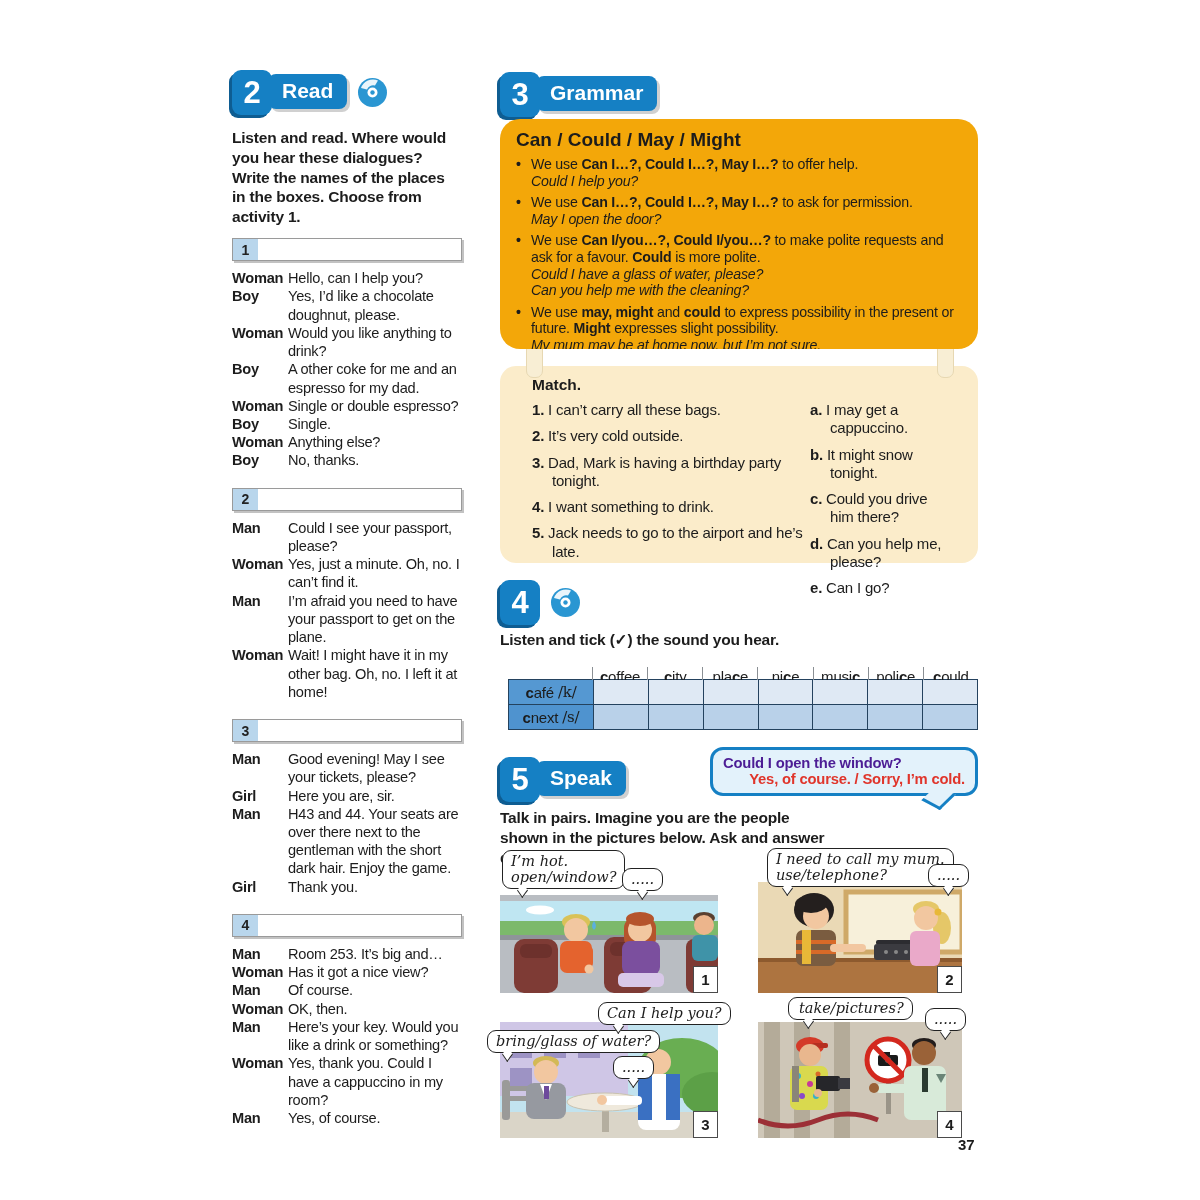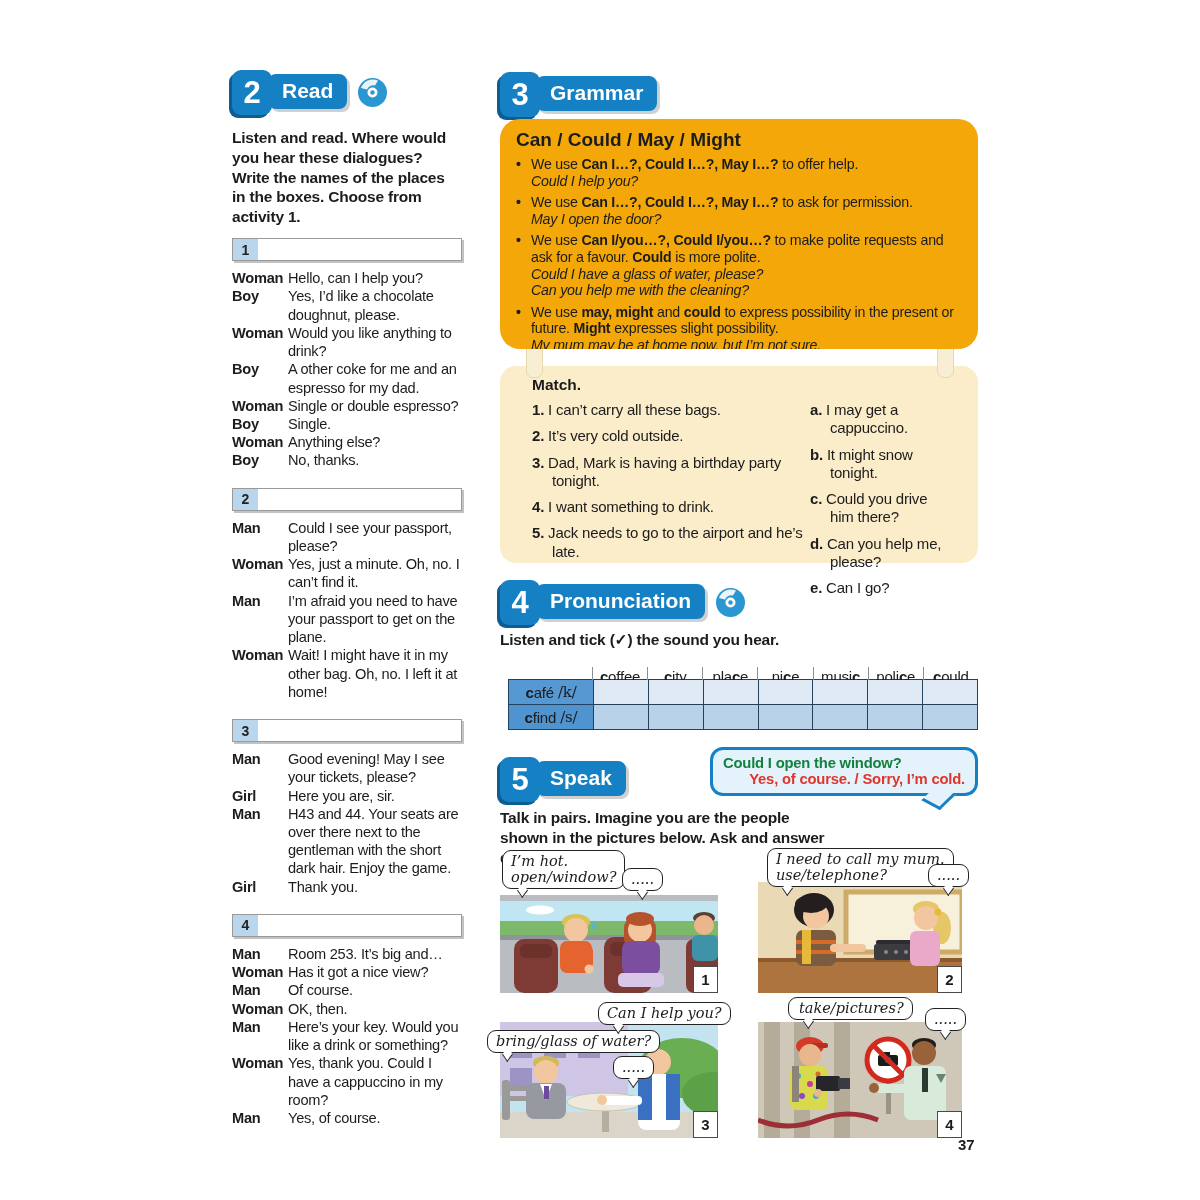--- a/index.html
+++ b/index.html
@@ -50,21 +50,21 @@
   .phspacer{width:84px;}
   .phcell{flex:1;text-align:center;font-size:15px;letter-spacing:-0.2px;border-left:1px solid #8a8f94;height:19px;line-height:19px;margin-top:20px;}
   .pbody{display:grid;grid-template-columns:84px repeat(7,1fr);gap:1px;background:#24425e;border:1px solid #24425e;}
   .prowh{background:#5598d2;height:24px;display:flex;align-items:center;justify-content:center;font-size:15px;letter-spacing:-0.2px;}
   .prowh.r2bg{background:#4f93cf;}
   .ipa{font-family:"DejaVu Serif",serif;margin-left:4px;}
   .pcell-r1{background:#dfe9f4;height:24px;} .pcell-r2{background:#b9d1e9;height:24px;}
 
   .sbubble{position:absolute;left:210px;top:747px;width:268px;box-sizing:border-box;border:3px solid #1580c4;border-radius:13px;
         background:#e3f2fb;padding:5px 10px 6px;font-size:14.8px;font-weight:700;letter-spacing:-0.2px;z-index:3;}
-  .sq{color:#15803d;} .sa{color:#e0352b;text-align:right;}
+  .sq{color:#4c1d95;} .sa{color:#e0352b;text-align:right;}
   .sbubble::after{content:"";position:absolute;right:26px;bottom:-15px;width:18px;height:18px;background:#e3f2fb;
         border-right:3px solid #1580c4;border-bottom:3px solid #1580c4;transform:rotate(28deg) skewX(-18deg);}
   .sinstr{position:absolute;left:0;top:808px;width:340px;font-weight:700;font-size:15.5px;line-height:1.3;letter-spacing:-0.2px;}
 
   
   .scene{position:absolute;overflow:hidden;}
   .numplate{position:absolute;width:23px;height:25px;background:#fff;border:1px solid #4a4a4a;display:flex;align-items:center;
         justify-content:center;font-weight:700;font-size:15px;z-index:4;}
   .cbub{position:absolute;background:#fff;border:1.6px solid #222;border-radius:9px;padding:2px 8px 3px;font-size:14.5px;
         font-family:"DejaVu Serif",serif;font-style:italic;line-height:1.12;z-index:5;white-space:pre-line;}
@@ -267,21 +267,20 @@
             <div class="mitem"><b>b.</b> It might snow tonight.</div>
             <div class="mitem"><b>c.</b> Could you drive him there?</div>
             <div class="mitem"><b>d.</b> Can you help me, please?</div>
             <div class="mitem"><b>e.</b> Can I go?</div>
           </div>
       </div>
     </div>
 
     <div class="badge rbadge" style="top:580px;">
       <div class="bnum">4</div>
-      <div class="blabel">Pronunciation</div>
       <span class="cdicon">
         <svg width="31" height="31" viewBox="0 0 31 31">
           <circle cx="15.5" cy="15.5" r="14.5" fill="#2a96d2"></circle>
           <path d="M4 11 A12.5 12.5 0 0 1 21 3.5 L18 8.5 A6.5 6.5 0 0 0 10 12.5 Z" fill="#ffffff" opacity="0.9"></path>
           <circle cx="15.5" cy="15.5" r="5" fill="#fff"></circle>
           <circle cx="15.5" cy="15.5" r="2.2" fill="#2a96d2"></circle>
         </svg>
       </span>
     </div>
     <div class="pron-instr">Listen and tick (✓) the sound you hear.</div>
@@ -304,21 +303,21 @@
           </div>
           <div class="pcell-r1"></div>
           <div class="pcell-r1"></div>
           <div class="pcell-r1"></div>
           <div class="pcell-r1"></div>
           <div class="pcell-r1"></div>
           <div class="pcell-r1"></div>
           <div class="pcell-r1"></div>
           <div class="prowh r2bg">
             <b>c</b>
-            <span>find</span>
+            <span>next</span>
             <span class="ipa">/s/</span>
           </div>
           <div class="pcell-r2"></div>
           <div class="pcell-r2"></div>
           <div class="pcell-r2"></div>
           <div class="pcell-r2"></div>
           <div class="pcell-r2"></div>
           <div class="pcell-r2"></div>
           <div class="pcell-r2"></div>
         </div>

